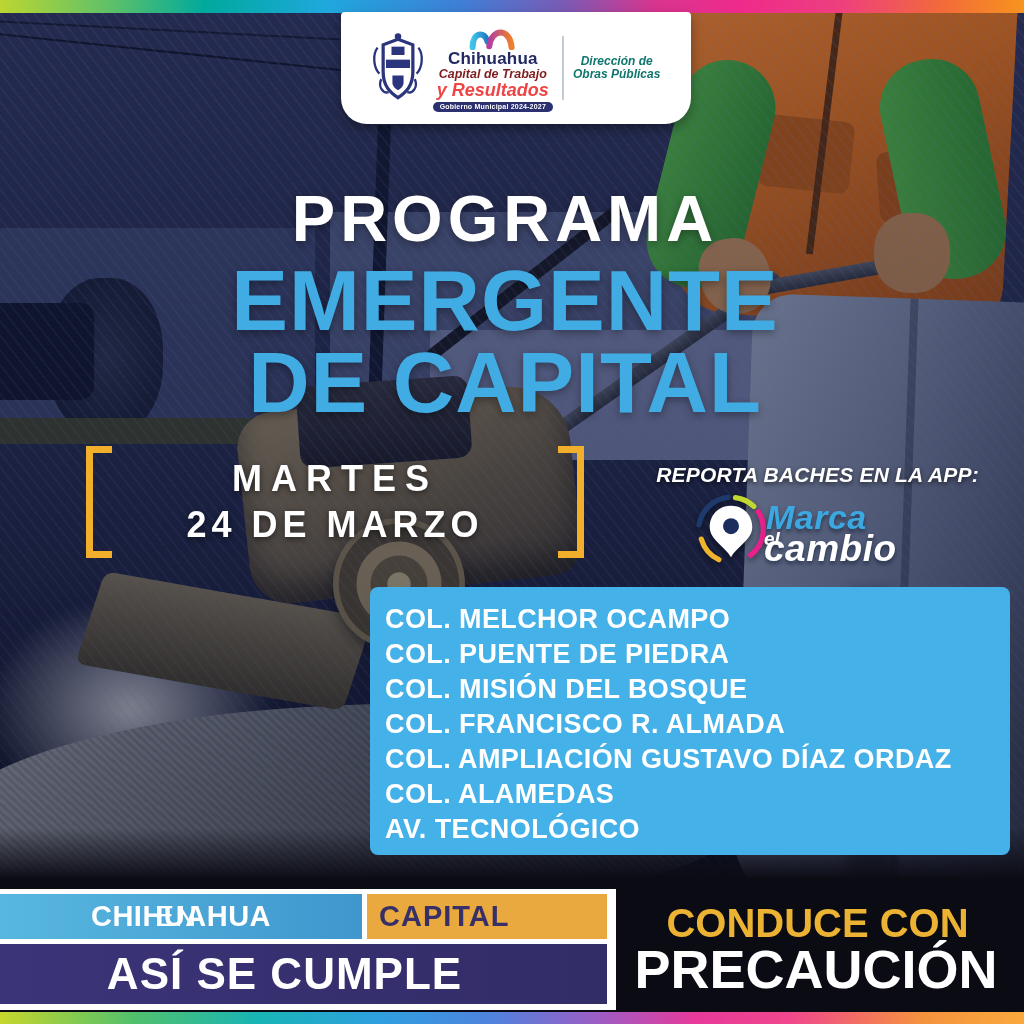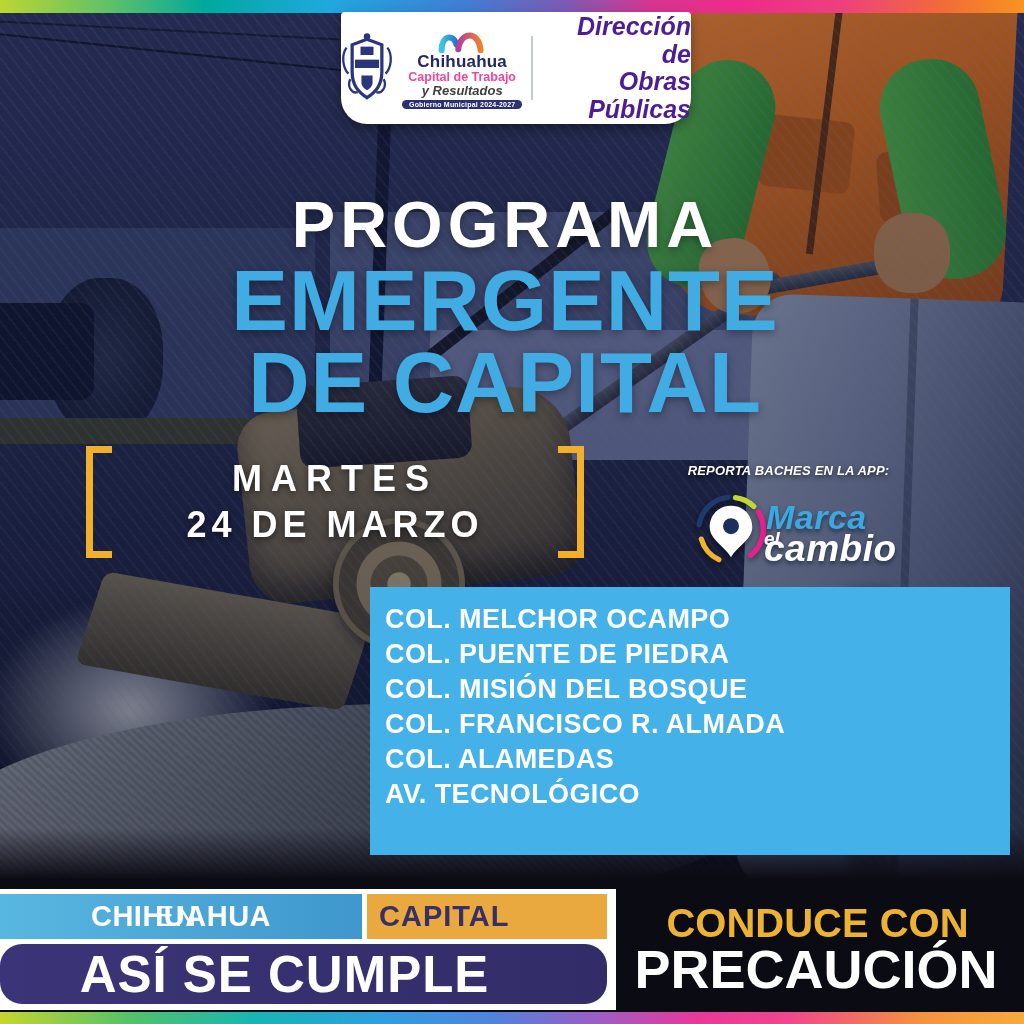--- a/index.html
+++ b/index.html
@@ -70,69 +70,69 @@
     background:linear-gradient(90deg,#c6d62c 0%,#52c16c 13%,#18b5b5 25%,#2f9fe0 37%,#4f83dd 48%,#9a5ec6 58%,#e8399a 68%,#f0478d 77%,#f5923e 90%,#f8a93c 100%);}
 
   .header-box{left:341px;top:12px;width:350px;height:112px;background:#fff;z-index:10;
     border-radius:4px 4px 26px 26px;display:flex;align-items:center;justify-content:center;gap:9px;
     box-shadow:0 5px 12px rgba(0,0,0,.35);}
   .header-box *{position:static;}
   .crest-svg{width:52px;height:76px;flex:0 0 auto;}
   .brand{display:flex;flex-direction:column;align-items:center;line-height:1.05;}
   .m-svg{width:50px;height:26px;}
   .brand-name{font-size:17px;font-weight:bold;color:#232a63;letter-spacing:.2px;}
-  .brand-tag1{font-size:12.5px;font-weight:bold;color:#ec4899;}
-  .brand-tag2{font-size:13px;font-weight:bold;font-style:italic;color:#404040;}
+  .brand-tag1{font-size:12.5px;font-weight:bold;font-style:italic;color:#7f1d1d;}
+  .brand-tag2{font-size:18px;font-weight:bold;font-style:italic;color:#ef4444;}
   .brand-banner{background:#2a3070;color:#fff;font-size:7px;font-weight:bold;
     padding:1px 7px;border-radius:6px;margin-top:2px;letter-spacing:.2px;white-space:nowrap;}
   .vdivider{width:2px;height:64px;background:#c4cad4;flex:0 0 auto;}
-  .dept{font-size:25px;font-weight:bold;font-style:italic;color:#4c1d95;line-height:1.1;text-align:right;}
+  .dept{font-size:12px;font-weight:bold;font-style:italic;color:#0f766e;line-height:1.1;text-align:center;}
 
   .title-line{left:0;width:1010px;text-align:center;z-index:10;font-weight:bold;line-height:1;
     text-shadow:0 3px 8px rgba(0,0,0,.35);}
-  .t1{top:192px;font-size:65px;color:#ffffff;letter-spacing:5px;}
+  .t1{top:186px;font-size:65px;color:#ffffff;letter-spacing:5px;}
   .t2{top:258px;font-size:85px;color:#41ACE4;letter-spacing:1px;}
   .t3{top:340px;font-size:85px;color:#41ACE4;letter-spacing:1px;}
 
   .date-block{left:86px;top:446px;width:498px;height:112px;z-index:10;}
   .date-block *{position:absolute;}
   .bracket-l{left:0;top:0;width:26px;height:112px;border:7px solid #F2AF2B;border-right:none;}
   .bracket-r{right:0;top:0;width:26px;height:112px;border:7px solid #F2AF2B;border-left:none;}
   .date-l1{left:0;top:12px;width:100%;text-align:center;font-size:36px;font-weight:bold;color:#fff;
     letter-spacing:9px;text-shadow:0 2px 6px rgba(0,0,0,.55);}
   .date-l2{left:0;top:58px;width:100%;text-align:center;font-size:36px;font-weight:bold;color:#fff;
     letter-spacing:5px;text-shadow:0 2px 6px rgba(0,0,0,.55);}
 
-  .report-label{left:616px;top:463px;width:345px;z-index:10;text-align:center;
-    font-size:13px;font-weight:bold;font-style:italic;color:#fff;letter-spacing:.2px;
+  .report-label{left:645px;top:463px;width:345px;z-index:10;text-align:center;
+    font-size:21px;font-weight:bold;font-style:italic;color:#fff;letter-spacing:.2px;
     text-shadow:0 2px 5px rgba(0,0,0,.65);}
   .pin-wrap{left:693px;top:492px;width:76px;height:76px;z-index:10;filter:drop-shadow(0 3px 3px rgba(0,0,0,.45));}
   .app-marca{left:766px;top:498px;z-index:10;font-size:34px;font-weight:bold;font-style:italic;
     color:#3CA8E2;text-shadow:0 3px 4px rgba(10,20,40,.55);letter-spacing:.5px;}
   .app-elcambio{left:764px;top:528px;z-index:10;color:#fff;text-shadow:0 3px 4px rgba(10,20,40,.55);font-style:italic;}
   .app-el{font-size:19px;font-weight:bold;margin-right:4px;}
   .app-cambio{font-size:37px;font-weight:bold;letter-spacing:.5px;}
 
-  .list-box{left:370px;top:587px;width:640px;height:268px;background:#45B1E9;border-radius:0;
+  .list-box{left:370px;top:587px;width:640px;height:268px;background:#45B1E9;border-radius:8px;
     z-index:10;padding:15px 0 0 15px;}
   .list-box .loc{position:static;display:block;font-size:27px;font-weight:bold;color:#fff;
     line-height:35px;letter-spacing:.4px;white-space:nowrap;}
 
   
   .band{left:0;top:878px;width:1024px;height:134px;background:#0b0b14;z-index:9;}
   .bars-white{left:0;top:889px;width:616px;height:121px;background:#fff;z-index:10;}
   .bar-blue{left:0;top:894px;width:362px;height:45px;z-index:11;display:flex;align-items:center;
     justify-content:center;background:linear-gradient(90deg,#58b7e0,#3f97cd);}
   .bar-blue .en{font-size:29px;color:#fff;letter-spacing:1px;margin-right:10px;}
   .bar-blue .city{font-size:29px;font-weight:bold;color:#fff;letter-spacing:.5px;}
   .bar-orange{left:367px;top:894px;width:240px;height:45px;z-index:11;display:flex;align-items:center;
     background:#EAA93E;padding-left:12px;font-size:29px;font-weight:bold;color:#372F68;letter-spacing:1px;}
   .bar-navy{left:0;top:944px;width:607px;height:60px;z-index:11;display:flex;align-items:center;
     justify-content:center;background:linear-gradient(90deg,#3b3478,#322c67);padding-right:38px;
-    font-size:51px;font-weight:bold;color:#fff;letter-spacing:1px;border-radius:22px;}
+    font-size:44px;font-weight:bold;color:#fff;letter-spacing:1px;}
   .caution1{left:625px;top:903px;width:385px;z-index:11;text-align:center;font-size:40px;
     font-weight:bold;color:#EBB233;line-height:1;}
   .caution2{left:618px;top:942px;width:396px;z-index:11;text-align:center;font-size:54px;
     font-weight:bold;color:#fff;line-height:1;}
 </style>
 </head>
 <body>
 
 <div class="poster">
 
@@ -235,20 +235,21 @@
   <div class="app-elcambio">
     <span class="app-el">el</span>
       <span class="app-cambio">cambio</span>
   </div>
 
   <div class="list-box">
     <span class="loc">COL. MELCHOR OCAMPO</span>
     <span class="loc">COL. PUENTE DE PIEDRA</span>
     <span class="loc">COL. MISIÓN DEL BOSQUE</span>
     <span class="loc">COL. FRANCISCO R. ALMADA</span>
+    <span class="loc">COL. AMPLIACIÓN GUSTAVO DÍAZ ORDAZ</span>
     <span class="loc">COL. ALAMEDAS</span>
     <span class="loc">AV. TECNOLÓGICO</span>
   </div>
 
   <div class="band"></div>
   <div class="bars-white"></div>
   <div class="bar-blue">
     <span class="en">EN</span>
     <span class="city">CHIHUAHUA</span>
   </div>

